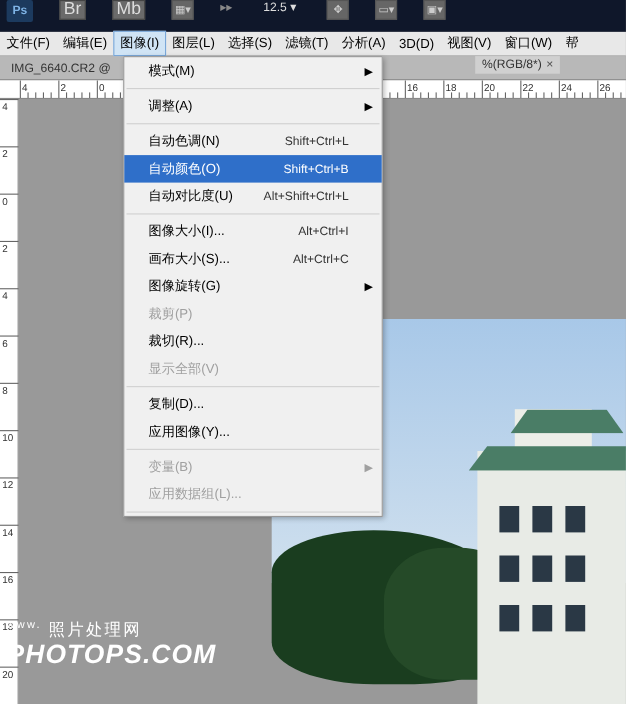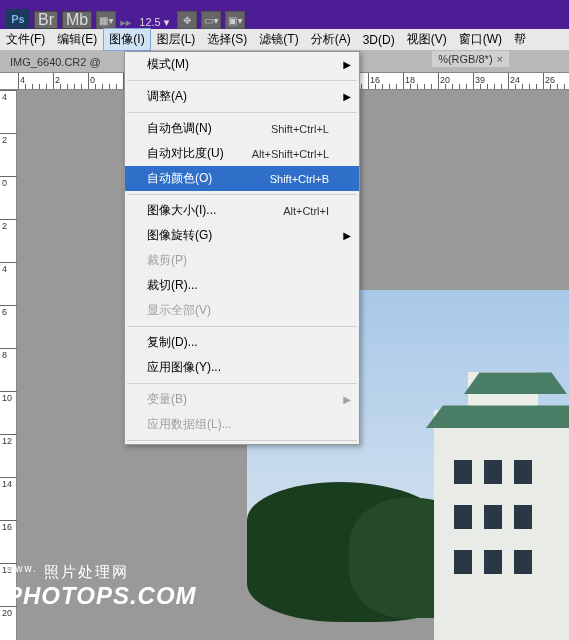--- a/index.html
+++ b/index.html
@@ -1,18 +1,18 @@
 <!DOCTYPE html>
 <html><head>
 <meta charset="utf-8">
 <style>
 * { margin: 0; padding: 0; box-sizing: border-box; font-family: "Microsoft YaHei", sans-serif; }
 body { width: 569px; height: 640px; background: #999; overflow: hidden; position: relative; }
 
-.toolbar-top { height: 29px; background: #4c1d95; display: flex; align-items: flex-end; padding: 0 6px; gap: 4px; }
+.toolbar-top { height: 29px; background: #0f172a; display: flex; align-items: flex-start; padding: 0 6px; gap: 24px; }
 .ps-logo { width: 24px; height: 20px; background: #1c3a5e; color: #7fb4e6; font-size: 11px; font-weight: bold; display: flex; align-items: center; justify-content: center; border-radius: 2px; }
 .tb-btn { background: #6a6a6a; border: 1px solid #444; color: #ddd; font-size: 16px; height: 18px; min-width: 22px; display: flex; align-items: center; justify-content: center; padding: 0 3px; }
 .tb-sep { color: #888; font-size: 11px; }
 .zoom { color: #ddd; font-size: 11px; padding: 0 4px; }
 .tb-icon { width: 20px; height: 18px; border: 1px solid #555; background: #666; display: flex; align-items: center; justify-content: center; color: #ccc; font-size: 10px; }
 
 .menubar { height: 22px; background: #e8e8e8; display: flex; align-items: center; border-bottom: 1px solid #bbb; font-size: 12px; }
 .menu-item { padding: 3px 6px; cursor: default; white-space: nowrap; }
 .menu-item.active { background: #d0e4f5; border: 1px solid #7aa7d8; padding: 2px 5px; }
 
@@ -35,21 +35,21 @@
 .photo { position: absolute; left: 230px; top: 200px; width: 340px; height: 400px; }
 .sky { width: 100%; height: 60%; background: linear-gradient(to bottom, #a8c8e8 0%, #d0e0ee 100%); }
 .trees { position: absolute; top: 48%; left: 0; width: 60%; height: 35%; background: #1a3d1f; border-radius: 50% 60% 40% 50% / 30% 40% 20% 30%; }
 .trees2 { position: absolute; top: 52%; left: 30%; width: 40%; height: 30%; background: #254a28; border-radius: 40% 50% 30% 40%; }
 .building { position: absolute; right: 0; top: 30%; width: 45%; height: 70%; background: #e8ebe6; }
 .roof { position: absolute; top: -10px; left: -8px; right: -8px; height: 28px; background: #4a7d66; clip-path: polygon(0 100%, 10% 20%, 90% 20%, 100% 100%); }
 .roof2 { position: absolute; top: -40px; left: 30px; right: 20px; height: 24px; background: #4a7d66; clip-path: polygon(0 100%, 15% 10%, 85% 10%, 100% 100%); }
 .tower { position: absolute; top: -38px; left: 34px; width: 70px; height: 40px; background: #eceee8; }
 .window { position: absolute; background: #2a3845; width: 18px; height: 24px; }
 
-.dropdown { position: absolute; left: 124px; top: 51px; width: 236px; background: #f0f0f0; border: 1px solid #979797; box-shadow: 2px 2px 5px rgba(0,0,0,0.3); font-size: 12px; z-index: 100; }
+.dropdown { position: absolute; left: 112px; top: 51px; width: 236px; background: #f0f0f0; border: 1px solid #979797; box-shadow: 2px 2px 5px rgba(0,0,0,0.3); font-size: 12px; z-index: 100; }
 .dropdown-item { padding: 4px 30px 4px 22px; display: flex; justify-content: space-between; align-items: center; cursor: default; position: relative; }
 .dropdown-item.highlighted { background: #2f6fc9; color: #fff; }
 .dropdown-item.disabled { color: #a0a0a0; }
 .dropdown-sep { height: 1px; background: #d0d0d0; margin: 3px 2px; }
 .submenu-arrow { position: absolute; right: 8px; font-size: 10px; }
 .shortcut { color: #333; font-size: 11px; }
 .dropdown-item.highlighted .shortcut { color: #fff; }
 
 .watermark { position: absolute; left: 6px; bottom: 30px; color: #fff; font-family: Arial, sans-serif; z-index: 50; }
 .watermark .line1 { font-size: 15px; letter-spacing: 2px; }
@@ -165,21 +165,21 @@
     <div class="tick minor" style="left: 417px;"></div>
     <div class="tick minor" style="left: 424px;"></div>
     <div class="tick minor" style="left: 431px;"></div>
     <div class="tick major" style="left: 438px;"></div>
     <div class="label" style="left: 440px;">20</div>
     <div class="tick minor" style="left: 445px;"></div>
     <div class="tick minor" style="left: 452px;"></div>
     <div class="tick minor" style="left: 459px;"></div>
     <div class="tick minor" style="left: 466px;"></div>
     <div class="tick major" style="left: 473px;"></div>
-    <div class="label" style="left: 475px;">39</div>
+    <div class="label" style="left: 475px;">22</div>
     <div class="tick minor" style="left: 480px;"></div>
     <div class="tick minor" style="left: 487px;"></div>
     <div class="tick minor" style="left: 494px;"></div>
     <div class="tick minor" style="left: 501px;"></div>
     <div class="tick major" style="left: 508px;"></div>
     <div class="label" style="left: 510px;">24</div>
     <div class="tick minor" style="left: 515px;"></div>
     <div class="tick minor" style="left: 522px;"></div>
     <div class="tick minor" style="left: 529px;"></div>
     <div class="tick minor" style="left: 536px;"></div>
@@ -250,32 +250,36 @@
     <div class="dropdown-sep"></div>
     <div class="dropdown-item">
       <span>调整(A)</span>
       <span class="submenu-arrow">▶</span>
     </div>
     <div class="dropdown-sep"></div>
     <div class="dropdown-item">
       <span>自动色调(N)</span>
       <span class="shortcut">Shift+Ctrl+L</span>
     </div>
-    <div class="dropdown-item">
-      <span>自动对比度(U)</span>
-      <span class="shortcut">Alt+Shift+Ctrl+L</span>
-    </div>
     <div class="dropdown-item highlighted">
       <span>自动颜色(O)</span>
       <span class="shortcut">Shift+Ctrl+B</span>
     </div>
+    <div class="dropdown-item">
+      <span>自动对比度(U)</span>
+      <span class="shortcut">Alt+Shift+Ctrl+L</span>
+    </div>
     <div class="dropdown-sep"></div>
     <div class="dropdown-item">
       <span>图像大小(I)...</span>
       <span class="shortcut">Alt+Ctrl+I</span>
+    </div>
+    <div class="dropdown-item">
+      <span>画布大小(S)...</span>
+      <span class="shortcut">Alt+Ctrl+C</span>
     </div>
     <div class="dropdown-item">
       <span>图像旋转(G)</span>
       <span class="submenu-arrow">▶</span>
     </div>
     <div class="dropdown-item disabled">
       <span>裁剪(P)</span>
     </div>
     <div class="dropdown-item">
       <span>裁切(R)...</span>

